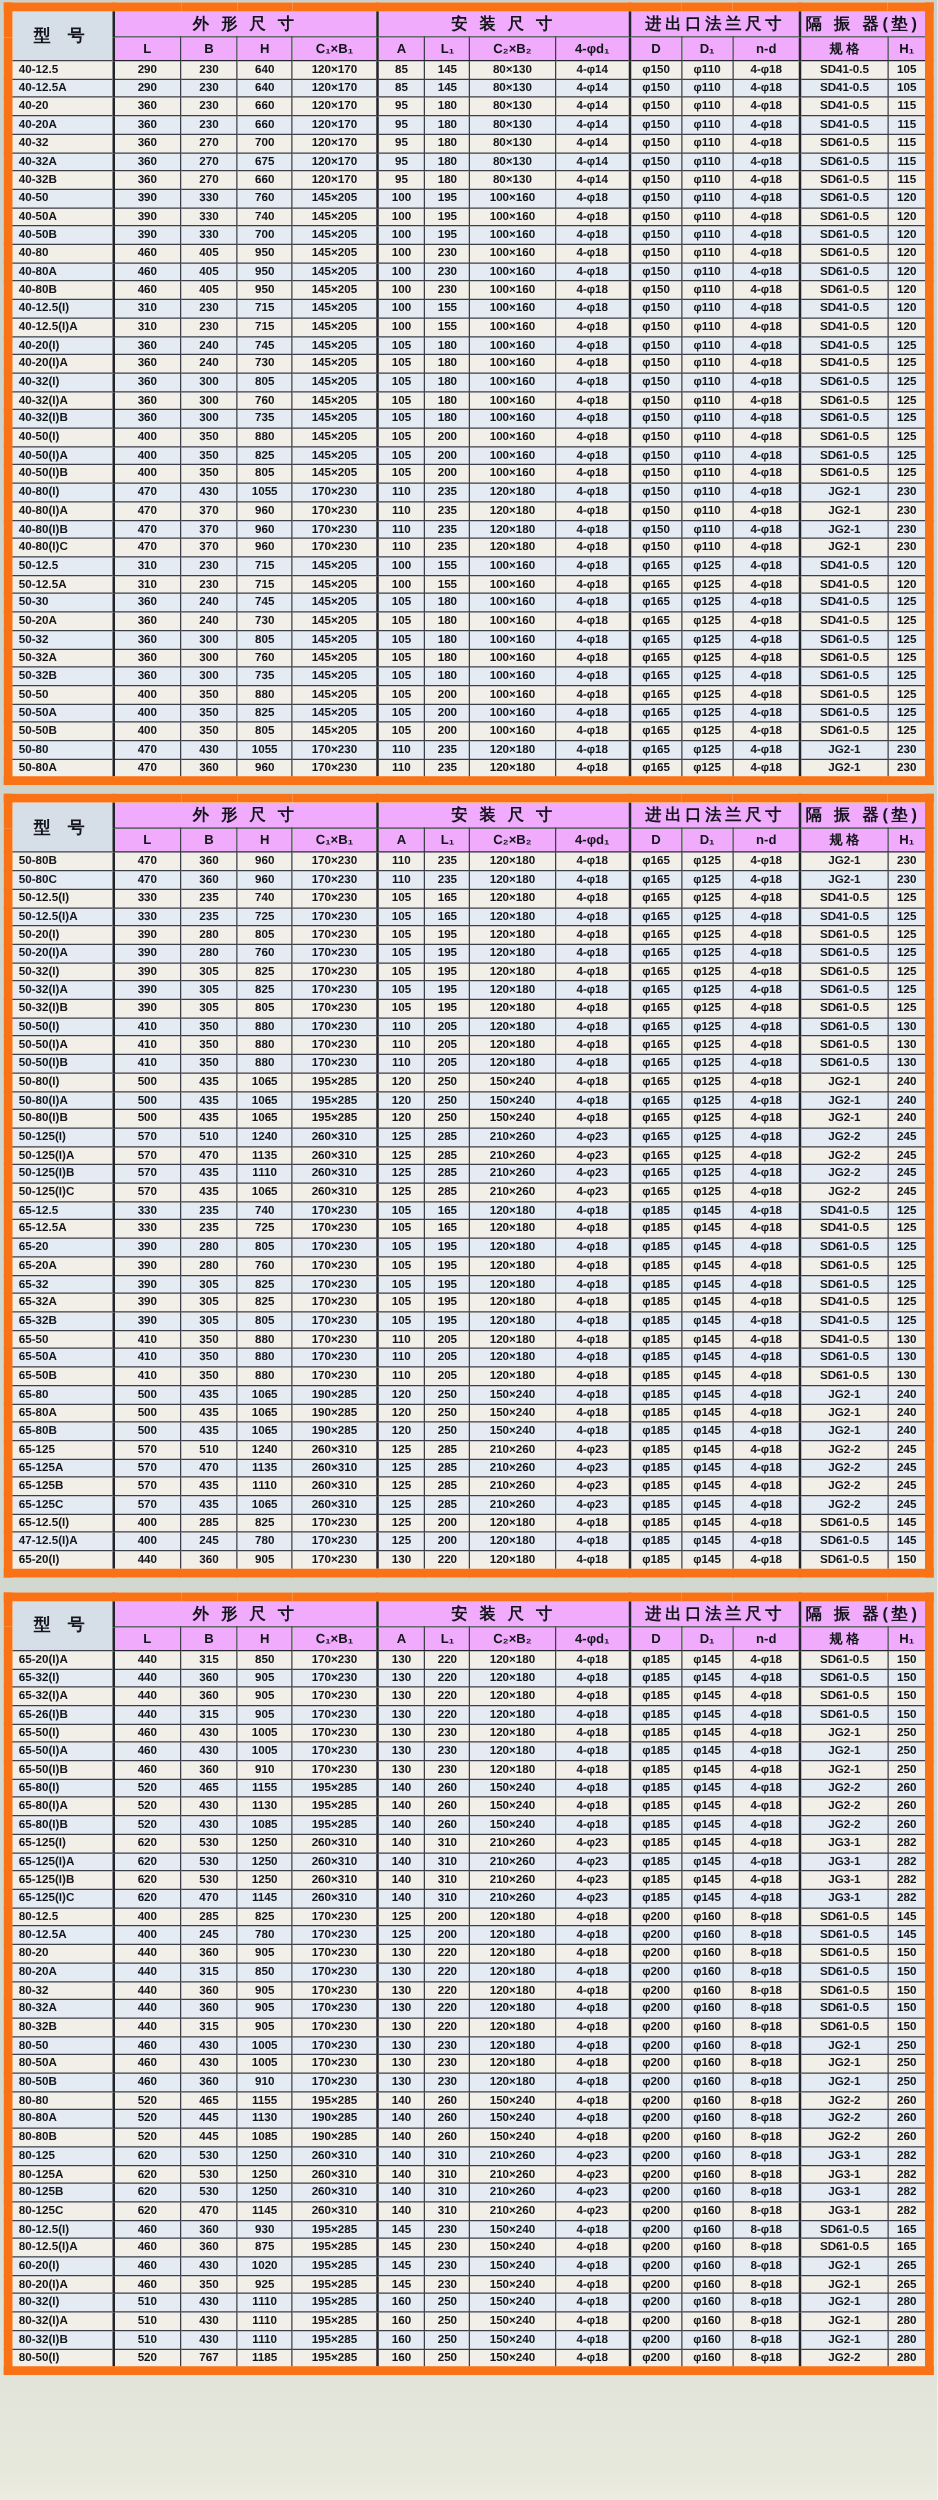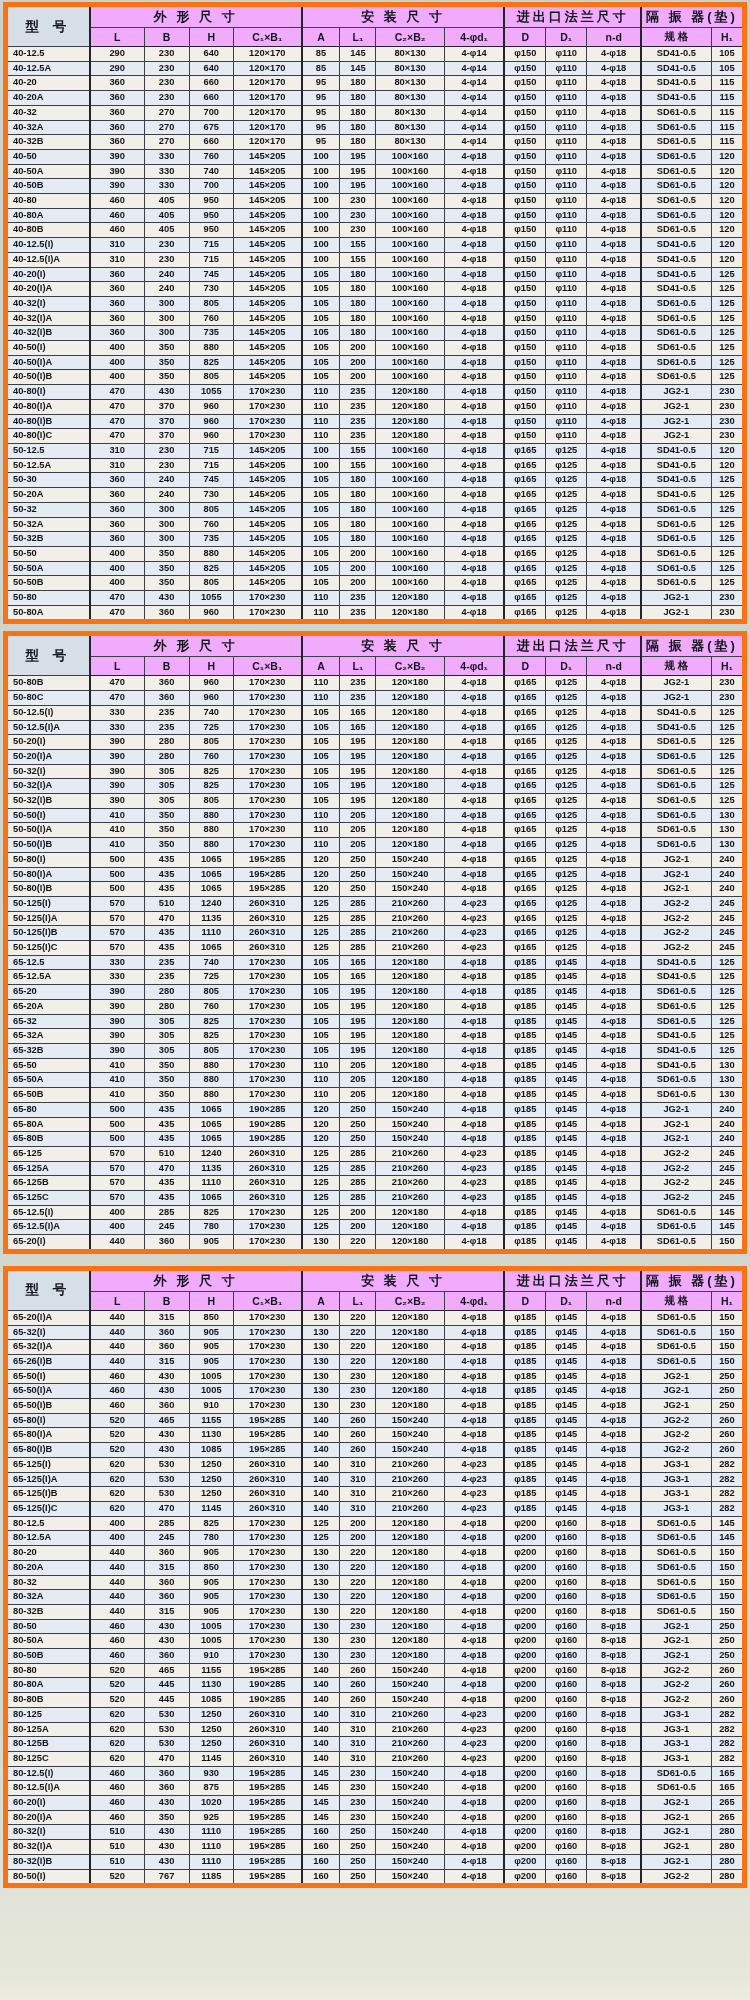--- a/index.html
+++ b/index.html
@@ -7,21 +7,21 @@
     width:750px;height:2000px;
     background:linear-gradient(#ccd2cb 0px,#d4d9d0 1720px,#e7e8dc 1975px,#ecece0 2000px);
     font-family:"Liberation Sans",sans-serif;
     -webkit-font-smoothing:antialiased;
   }
   .page{position:relative;width:750px;height:2000px;overflow:hidden;}
   table.spec{
     border-collapse:collapse;table-layout:fixed;
     width:744px;margin-left:3px;
     background:#f0efe8;
-    border:5px solid #f97316;
+    border:7px solid #f97316;
   }
   #t1{margin-top:2px;}
   #t2{margin-top:7px;}
   #t3{margin-top:12px;}
   th,td{
     border:1px solid #3c3f49;
     text-align:center;vertical-align:middle;
     overflow:hidden;white-space:nowrap;
     padding:0;color:#14151c;
   }
@@ -1339,21 +1339,21 @@
           <td class="value-c">200</td>
           <td class="value-c">120×180</td>
           <td class="value-c">4-φ18</td>
           <td class="value-c gb">φ185</td>
           <td class="value-c">φ145</td>
           <td class="value-c">4-φ18</td>
           <td class="value-c gb">SD61-0.5</td>
           <td class="value-c">145</td>
         </tr>
         <tr>
-          <td class="model-c">65-12.5(I)A</td>
+          <td class="model-c">47-12.5(I)A</td>
           <td class="value-c gb">400</td>
           <td class="value-c">245</td>
           <td class="value-c">780</td>
           <td class="value-c">170×230</td>
           <td class="value-c gb">125</td>
           <td class="value-c">200</td>
           <td class="value-c">120×180</td>
           <td class="value-c">4-φ18</td>
           <td class="value-c gb">φ185</td>
           <td class="value-c">φ145</td>

